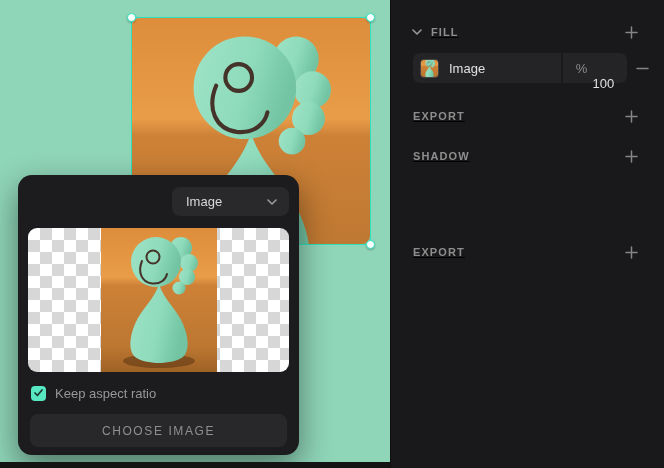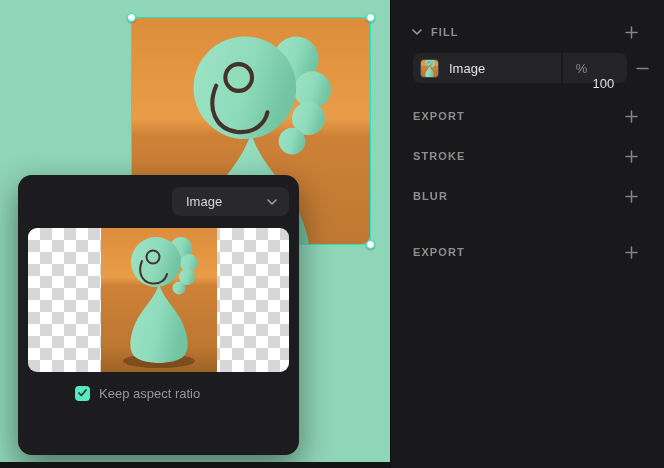--- a/index.html
+++ b/index.html
@@ -51,21 +51,21 @@
   .chev { stroke: #9a9a9a; stroke-width: 1.6; fill: none; stroke-linecap: round; stroke-linejoin: round; }
   .preview {
     position: absolute; left: 10px; top: 53px; width: 261px; height: 144px;
     border-radius: 9px; overflow: hidden;
     background: repeating-conic-gradient(#d7d7d7 0% 25%, #ffffff 0% 50%) 0 0 / 24px 24px;
     background-color: #ffffff;
     display: flex; align-items: center; justify-content: center;
   }
   .aspect-row {
     position: absolute; left: 13px; top: 210px; height: 16px;
-    display: flex; align-items: center; margin-left: 44px;
+    display: flex; align-items: center;
   }
   .checkbox {
     width: 15px; height: 15px; border-radius: 4px; background: #57e8c2;
     display: flex; align-items: center; justify-content: center; cursor: pointer;
   }
   .aspect-label { margin-left: 9px; color: #979797; font-size: 13px; }
   .choose-btn {
     position: absolute; left: 12px; right: 12px; top: 239px; height: 33px;
     background: #28282b; border-radius: 8px; border: none; cursor: pointer;
     color: #8f8f8f; font-size: 12px; letter-spacing: 1.6px;
@@ -74,21 +74,21 @@
   }
 
   
   .panel {
     position: absolute; left: 390px; top: 0; width: 274px; height: 468px;
     background: #19191b; border-left: 1px solid #101010;
   }
   .sec-header {
     position: absolute; left: 0; width: 100%; height: 16px;
     padding: 0 25px 0 22px;
-    display: flex; align-items: center;
+    display: flex; align-items: center; text-decoration: underline;
   }
   .sec-label {
     color: #8e8e8e; font-size: 11px; letter-spacing: 1.1px; font-weight: bold;
   }
   .sec-chev { margin-right: 9px; margin-left: -1px; display: flex; cursor: pointer; }
   .spacer { flex: 1; }
   .plus-btn, .minus-btn {
     width: 16px; height: 16px; display: flex; align-items: center; justify-content: center;
     cursor: pointer; color: #858585;
   }
@@ -176,20 +176,21 @@
         </svg>
       </div>
       <div class="aspect-row">
         <div class="checkbox">
           <svg width="9" height="8" viewBox="0 0 9 8">
             <polyline points="1,4 3.4,6.5 8,1" fill="none" stroke="#1d3a31" stroke-width="1.7" stroke-linecap="round" stroke-linejoin="round"></polyline>
           </svg>
         </div>
         <span class="aspect-label">Keep aspect ratio</span>
       </div>
+      <button class="choose-btn">CHOOSE IMAGE</button>
     </div>
   </div>
 
   <div class="panel">
 
     <div class="sec-header" style="top:24px">
       <span class="sec-chev">
         <svg class="chev" width="10" height="6" viewBox="0 0 10 6">
             <polyline points="1,1 5,5 9,1"></polyline>
           </svg>
@@ -227,38 +228,29 @@
       <span class="sec-label">EXPORT</span>
       <span class="spacer"></span>
       <span class="plus-btn">
         <svg width="13" height="13" viewBox="0 0 13 13">
             <path class="icon-stroke" d="M6.5,1 V12 M1,6.5 H12"></path>
           </svg>
       </span>
     </div>
 
     <div class="sec-header" style="top:148px">
-      <span class="sec-label">STROKE</span>
-      <span class="spacer"></span>
-      <span class="plus-btn">
-        <svg width="13" height="13" viewBox="0 0 13 13">
-            <path class="icon-stroke" d="M6.5,1 V12 M1,6.5 H12"></path>
-          </svg>
-      </span>
-    </div>
-
-    <div class="sec-header" style="top:188px">
-      <span class="sec-label">BLUR</span>
-      <span class="spacer"></span>
-      <span class="plus-btn">
-        <svg width="13" height="13" viewBox="0 0 13 13">
-            <path class="icon-stroke" d="M6.5,1 V12 M1,6.5 H12"></path>
-          </svg>
-      </span>
-    </div>
+      <span class="sec-label">SHADOW</span>
+      <span class="spacer"></span>
+      <span class="plus-btn">
+        <svg width="13" height="13" viewBox="0 0 13 13">
+            <path class="icon-stroke" d="M6.5,1 V12 M1,6.5 H12"></path>
+          </svg>
+      </span>
+    </div>
+
 
     <div class="sec-header" style="top:244px">
       <span class="sec-label">EXPORT</span>
       <span class="spacer"></span>
       <span class="plus-btn">
         <svg width="13" height="13" viewBox="0 0 13 13">
             <path class="icon-stroke" d="M6.5,1 V12 M1,6.5 H12"></path>
           </svg>
       </span>
     </div>

